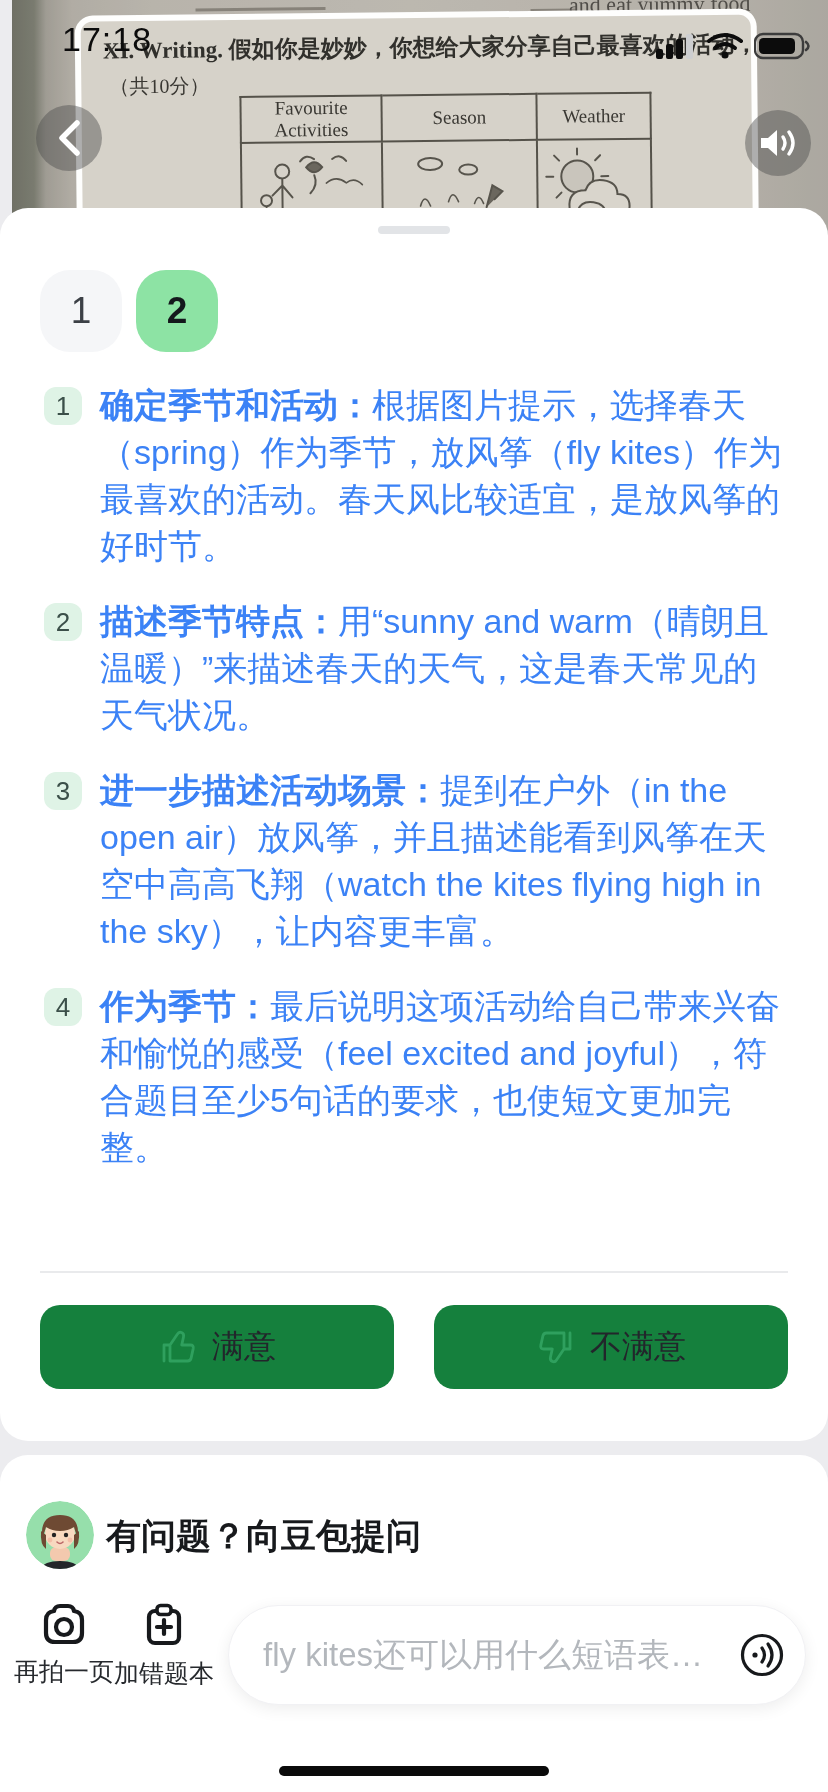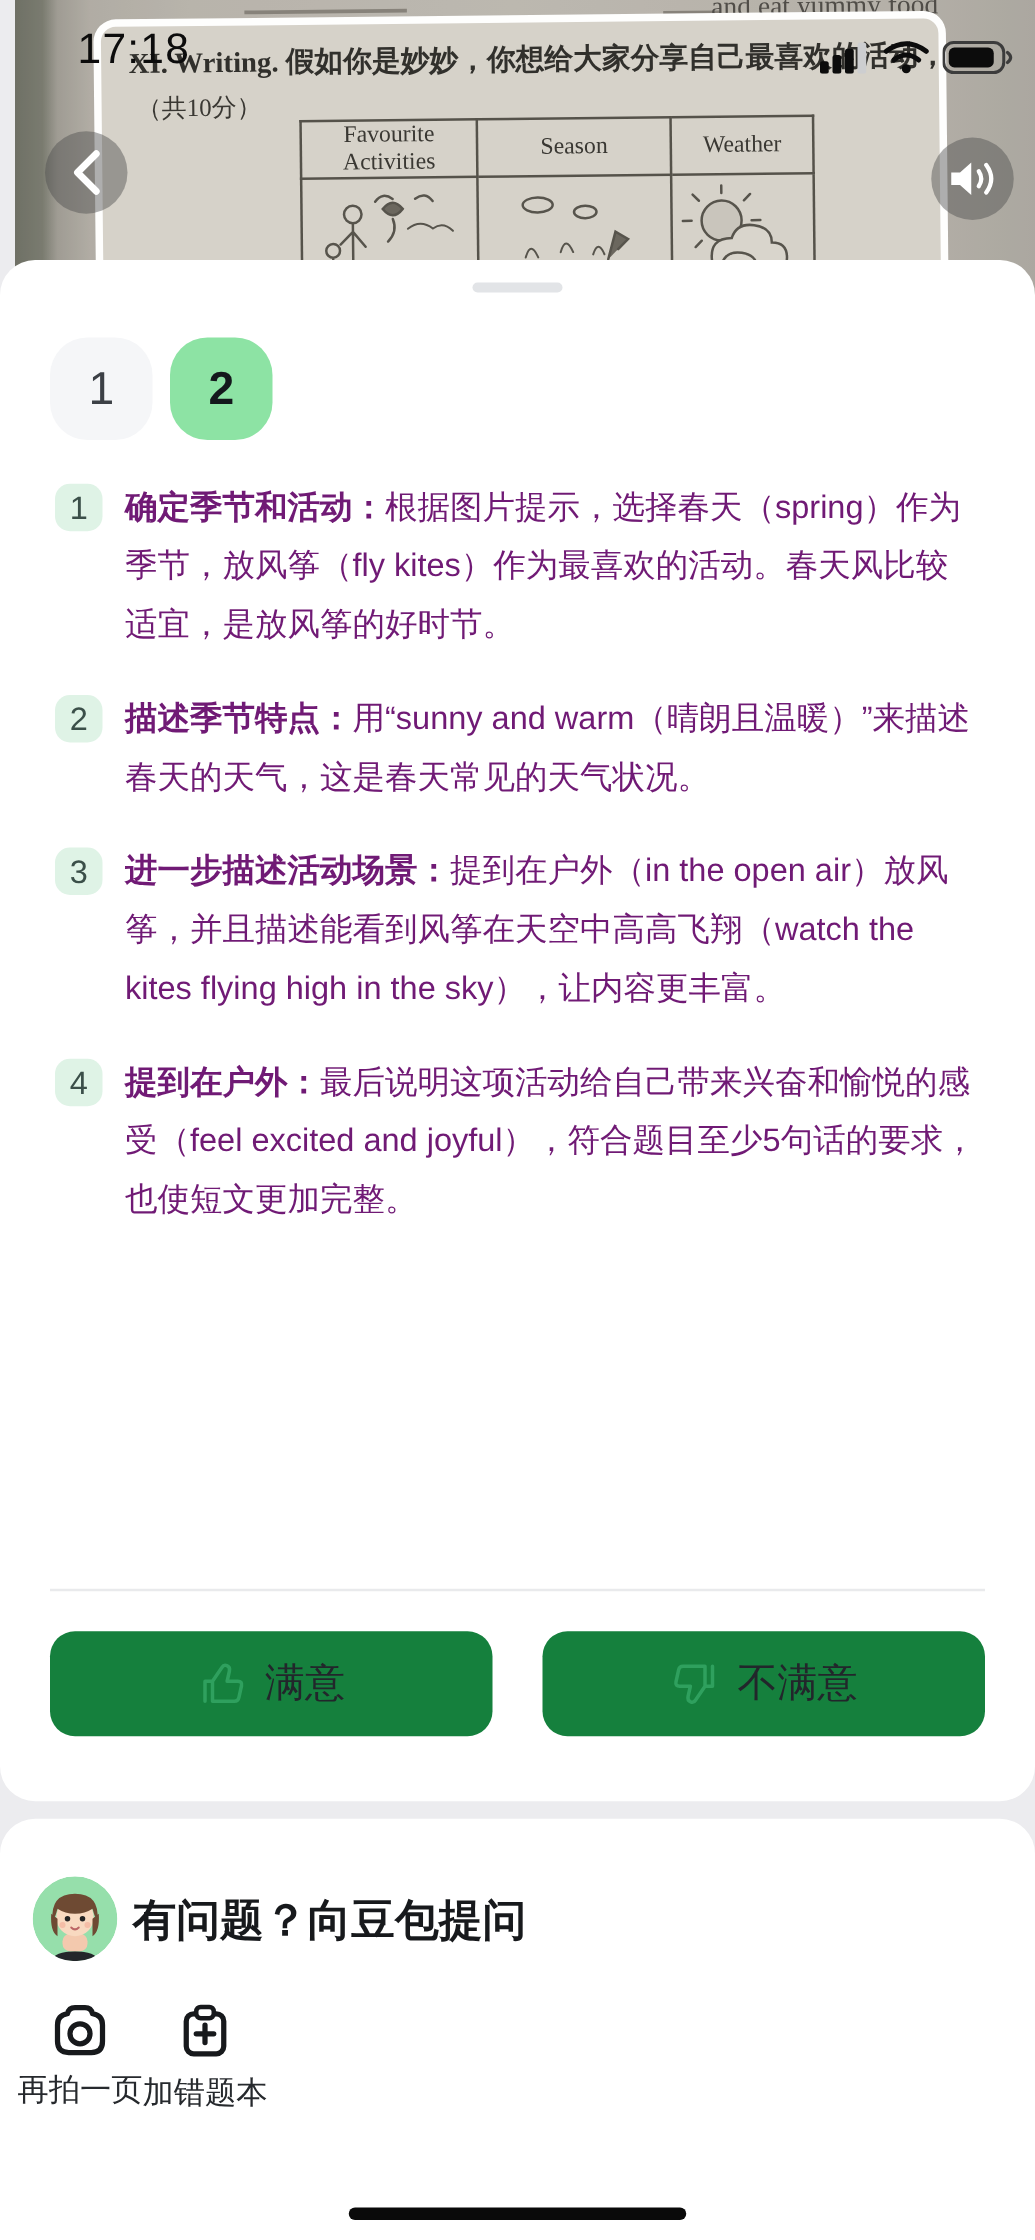--- a/index.html
+++ b/index.html
@@ -39,21 +39,21 @@
   .drag-handle { position:absolute; left:50%; top:18px; transform:translateX(-50%); width:72px; height:8px; border-radius:4px; background:#e2e4e7; }
   .tabs { position:absolute; left:40px; top:62px; display:flex; gap:14px; }
   .tab { width:82px; height:82px; border-radius:30px; display:flex; align-items:center; justify-content:center;
     font-size:37px; color:#3c4046; background:#f5f6f8; }
   .tab.selected { background:#8de3a4; color:#14181c; font-weight:700; }
 
   .steps { position:absolute; left:44px; top:174px; width:742px; display:flex; flex-direction:column; gap:28px; }
   .step { display:flex; align-items:flex-start; gap:18px; }
   .step-badge { flex:none; width:38px; height:38px; margin-top:5px; border-radius:12px; background:#dff3e6;
     display:flex; align-items:center; justify-content:center; font-size:26px; color:#3b4f49; }
-  .step-text { flex:1; max-width:682px; font-size:26px; line-height:47px; color:#701a75; }
+  .step-text { flex:1; max-width:682px; font-size:34px; line-height:47px; color:#3b82f6; }
   .step-text b { font-weight:700; }
 
   .divider { position:absolute; left:40px; top:1063px; width:748px; height:2px; background:#e9eaec; }
   .feedback { position:absolute; left:40px; top:1097px; width:748px; display:flex; gap:40px; }
   .fb-btn { flex:1; height:84px; border-radius:20px; background:#15803d; display:flex; align-items:center; justify-content:center; gap:14px;
     font-size:32px; color:#22262b; }
 
   
   .ask-card { position:absolute; left:0; top:1455px; width:828px; height:337px; background:#ffffff; border-radius:28px 28px 0 0; }
   .avatar { position:absolute; left:26px; top:46px; width:68px; height:68px; border-radius:50%; overflow:hidden; }
@@ -192,21 +192,21 @@
       <div class="step">
         <div class="step-badge">2</div>
         <div class="step-text"><b>描述季节特点：</b><span>用“sunny and warm（晴朗且温暖）”来描述春天的天气，这是春天常见的天气状况。</span></div>
       </div>
       <div class="step">
         <div class="step-badge">3</div>
         <div class="step-text"><b>进一步描述活动场景：</b><span>提到在户外（in the open air）放风筝，并且描述能看到风筝在天空中高高飞翔（watch the kites flying high in the sky），让内容更丰富。</span></div>
       </div>
       <div class="step">
         <div class="step-badge">4</div>
-        <div class="step-text"><b>提到在户外：</b><span>最后说明这项活动给自己带来兴奋和愉悦的感受（feel excited and joyful），符合题目至少5句话的要求，也使短文更加完整。</span></div>
+        <div class="step-text"><b>作为季节：</b><span>最后说明这项活动给自己带来兴奋和愉悦的感受（feel excited and joyful），符合题目至少5句话的要求，也使短文更加完整。</span></div>
       </div>
     </div>
 
     <div class="divider"></div>
 
     <div class="feedback">
       <div class="fb-btn">
         <svg width="40" height="40" viewBox="0 0 40 40">
           <path d="M6 34 V18 h6 M12 18 l7.5 -11 q1.5 -2.5 4 -1.5 q2.8 1.1 2 4.5 l-1.8 8 h8.6 q3.6 0 2.9 3.6 l-2.1 9.5 q-0.6 2.9 -3.6 2.9 H12 V18" fill="none" stroke="#2fa05e" stroke-width="2.8" stroke-linejoin="round" stroke-linecap="round"></path>
         </svg>
@@ -249,17 +249,28 @@
       </div>
       <div class="tool-btn" style="left:116px;">
         <svg width="44" height="44" viewBox="0 0 44 44">
           <rect x="7" y="8" width="30" height="32" rx="6" fill="none" stroke="#17191c" stroke-width="4.2"></rect>
           <rect x="15" y="2.5" width="14" height="9" rx="3.5" fill="#ffffff" stroke="#17191c" stroke-width="3.6"></rect>
           <path d="M22 17 v14 M15 24 h14" fill="none" stroke="#17191c" stroke-width="4.2" stroke-linecap="round"></path>
         </svg>
         <div class="tool-label">加错题本</div>
       </div>
 
+      <div class="input-pill">
+        <input type="text" placeholder="fly kites还可以用什么短语表…" style="">
+        <svg width="46" height="46" viewBox="0 0 46 46">
+          <circle cx="23" cy="23" r="19.5" fill="none" stroke="#17191c" stroke-width="3.2"></circle>
+          <circle cx="16" cy="23" r="2.6" fill="#17191c"></circle>
+          <g fill="none" stroke="#17191c" stroke-width="3.2" stroke-linecap="round">
+            <path d="M23 16 q5 7 0 14"></path>
+            <path d="M29 12 q8 11 0 22"></path>
+          </g>
+        </svg>
+      </div>
     </div>
   </div>
 
   <div class="home-indicator"></div>
 </div>
 
 </body></html>

